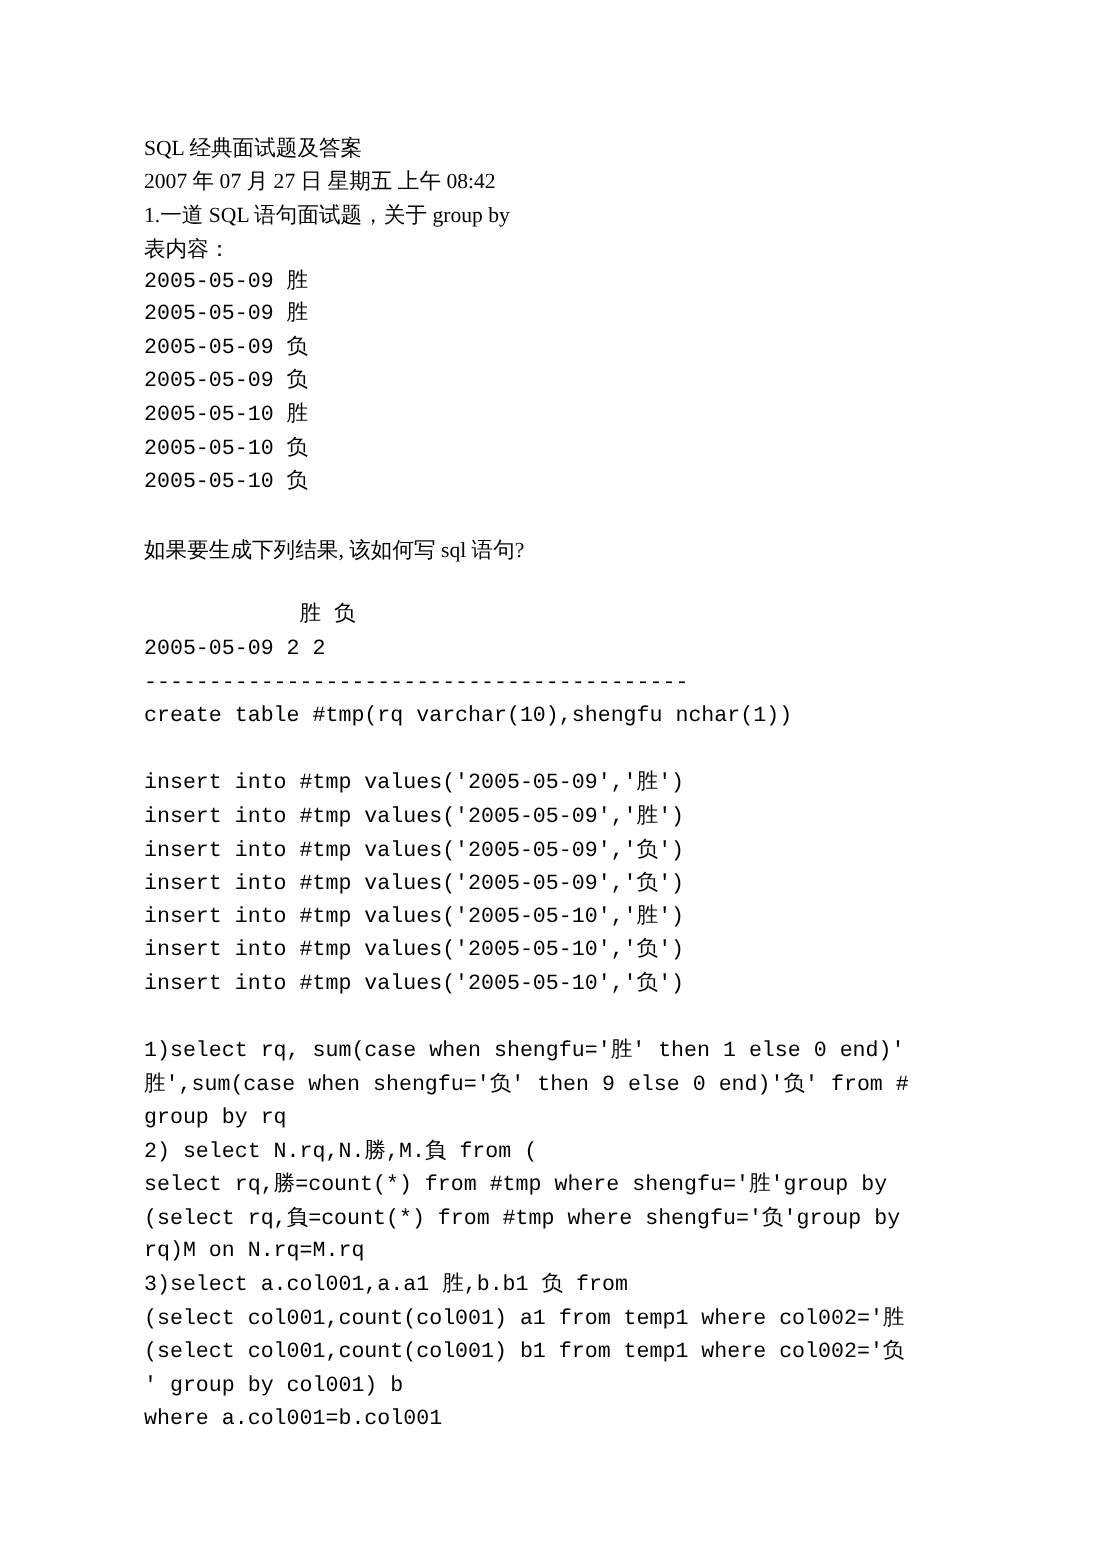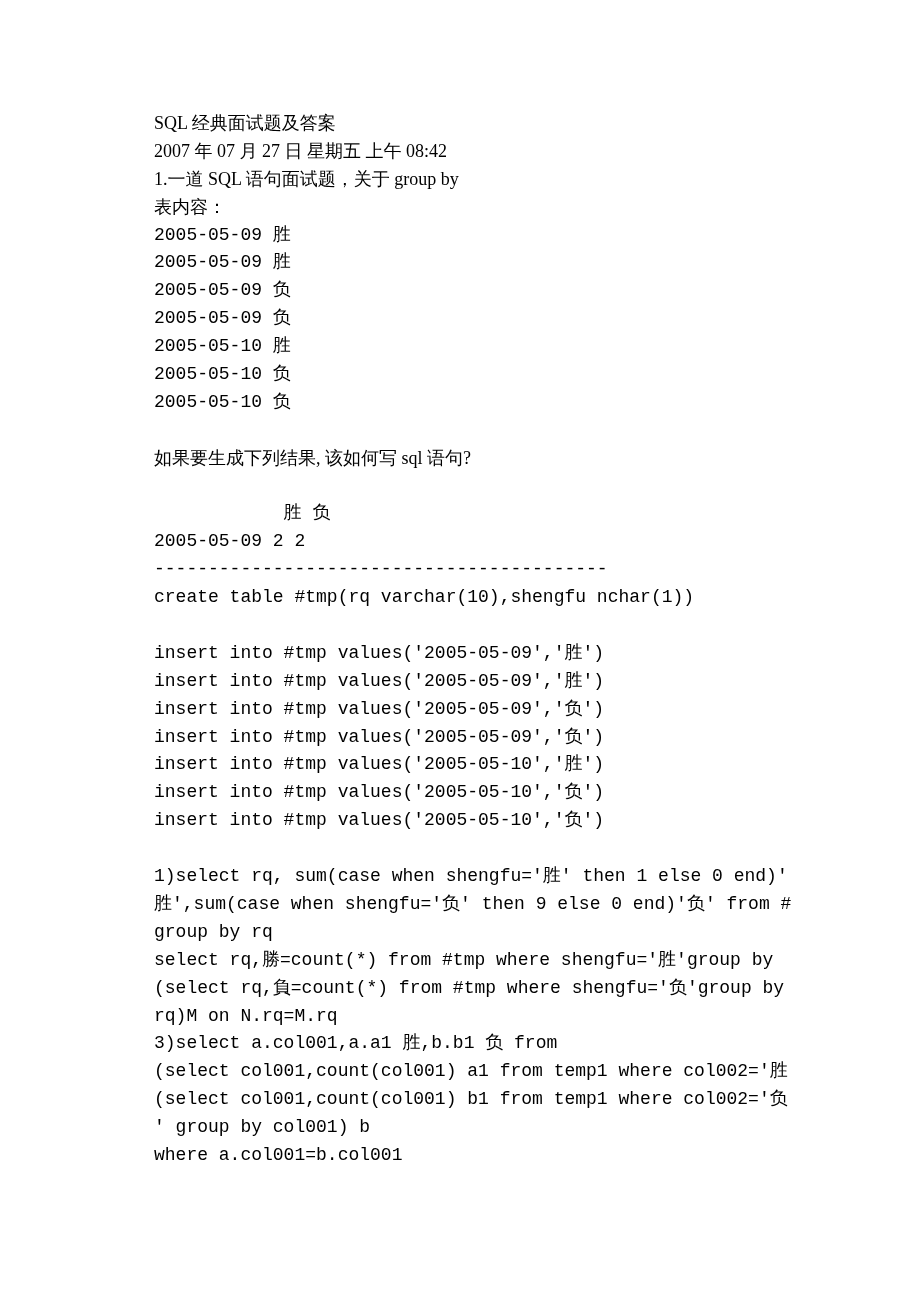--- a/index.html
+++ b/index.html
@@ -14,21 +14,20 @@
     font-size: 18px;
     line-height: 1.55;
     color: #000000;
   }
   .mono {
     font-family: Liberation Mono, monospace;
     white-space: pre;
   }
   .line {
     min-height: 1.55em;
-    margin-left: 34px;
   }
 </style>
 </head>
 <body>
 
 <div class="page">
 
   <div class="line">SQL 经典面试题及答案</div>
   <div class="line">2007 年 07 月 27 日 星期五 上午 08:42</div>
   <div class="line">1.一道 SQL 语句面试题，关于 group by</div>
@@ -61,20 +60,21 @@
   <div class="line mono">insert into #tmp values('2005-05-09','负')</div>
   <div class="line mono">insert into #tmp values('2005-05-10','胜')</div>
   <div class="line mono">insert into #tmp values('2005-05-10','负')</div>
   <div class="line mono">insert into #tmp values('2005-05-10','负')</div>
 
   <div class="line">&nbsp;</div>
 
   <div class="line mono">1)select rq, sum(case when shengfu='胜' then 1 else 0 end)'</div>
   <div class="line mono">胜',sum(case when shengfu='负' then 9 else 0 end)'负' from #</div>
   <div class="line mono">group by rq</div>
+  <div class="line mono">2) select N.rq,N.勝,M.負 from (</div>
   <div class="line mono">select rq,勝=count(*) from #tmp where shengfu='胜'group by</div>
   <div class="line mono">(select rq,負=count(*) from #tmp where shengfu='负'group by</div>
   <div class="line mono">rq)M on N.rq=M.rq</div>
   <div class="line mono">3)select a.col001,a.a1 胜,b.b1 负 from</div>
   <div class="line mono">(select col001,count(col001) a1 from temp1 where col002='胜</div>
   <div class="line mono">(select col001,count(col001) b1 from temp1 where col002='负</div>
   <div class="line mono">' group by col001) b</div>
   <div class="line mono">where a.col001=b.col001</div>
 
   <div class="line">&nbsp;</div>

